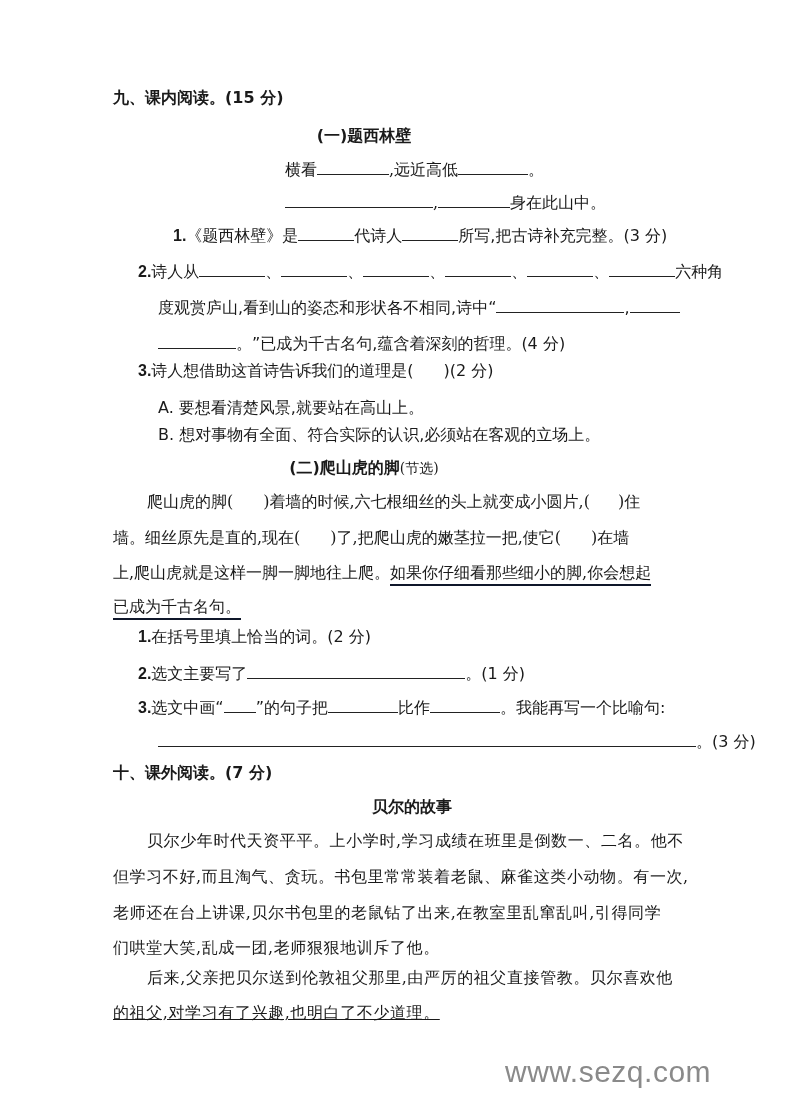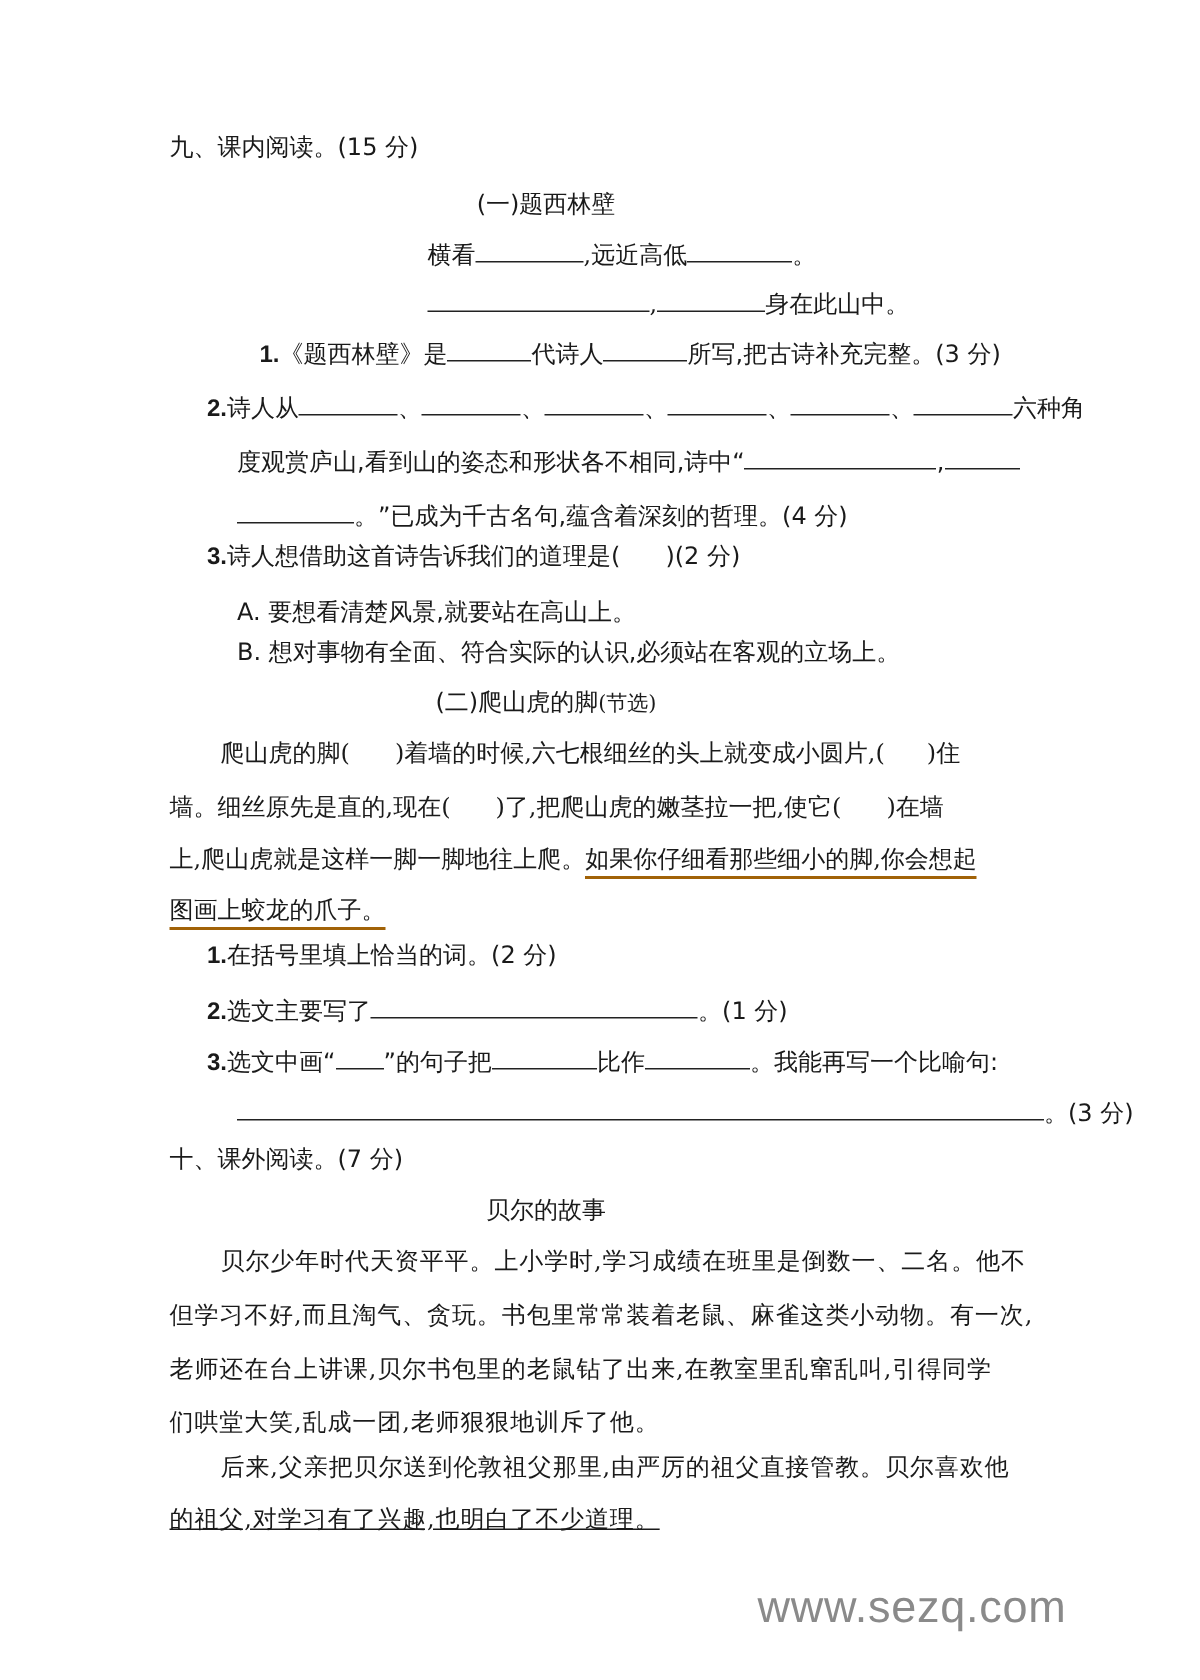--- a/index.html
+++ b/index.html
@@ -3,26 +3,26 @@
 <meta charset="utf-8">
 <style>
   html, body { margin: 0; padding: 0; }
   body {
     width: 800px; height: 1120px; background: #ffffff; position: relative;
     overflow: hidden; color: #1a1a1a;
     font-family: "DejaVu Serif", "Liberation Serif", serif;
   }
   .page { position: absolute; left: 0; top: 0; width: 800px; height: 1120px; }
   .line { position: absolute; white-space: nowrap; font-size: 16px; line-height: 20px; }
-  .bold { font-family: "DejaVu Sans", "Liberation Sans", sans-serif; font-weight: normal; }
+  .bold { font-family: "DejaVu Sans", "Liberation Sans", sans-serif; font-weight: bold; }
   .sans { font-family: "DejaVu Sans", "Liberation Sans", sans-serif; }
   .center { left: 0; width: 728px; text-align: center; }
   .blank { display: inline-block; border-bottom: 1.3px solid #222; height: 17px; vertical-align: baseline; }
   .paren { display: inline-block; }
-  .ul { border-bottom: 2px solid #a16207; padding-bottom: 2px; }
+  .ul { border-bottom: 2px solid #0f172a; padding-bottom: 2px; }
   .watermark { position: absolute; left: 505px; top: 1055px; font-family: "Liberation Sans", "DejaVu Sans", sans-serif; font-size: 30px; color: #8a8a8a; letter-spacing: 0.5px; }
   .qnum { font-family: "Liberation Sans", "DejaVu Sans", sans-serif; font-weight: bold; }
 </style>
 </head>
 <body>
 
 <div class="page">
 
   <div class="line bold" style="left:113px; top:88px; font-size:16px;">九、课内阅读。(15 分)</div>
 
@@ -65,38 +65,38 @@
   <div class="line" style="left:147px; top:492px;">
     <span>爬山虎的脚(</span><span class="paren" style="width:30px;"></span><span>)着墙的时候,六七根细丝的头上就变成小圆片,(</span><span class="paren" style="width:28px;"></span><span>)住</span>
   </div>
   <div class="line" style="left:113px; top:528px;">
     <span>墙。细丝原先是直的,现在(</span><span class="paren" style="width:30px;"></span><span>)了,把爬山虎的嫩茎拉一把,使它(</span><span class="paren" style="width:30px;"></span><span>)在墙</span>
   </div>
   <div class="line" style="left:113px; top:563px;">
     <span>上,爬山虎就是这样一脚一脚地往上爬。</span><span class="ul">如果你仔细看那些细小的脚,你会想起</span>
   </div>
   <div class="line" style="left:113px; top:597px;">
-    <span class="ul">图画上蛟龙的爪子。</span>
+    <span class="ul">已成为千古名句。</span>
   </div>
 
   <div class="line sans" style="left:138px; top:627px;">
     <span class="qnum">1.</span><span>在括号里填上恰当的词。(2 分)</span>
   </div>
   <div class="line sans" style="left:138px; top:661px;">
     <span class="qnum">2.</span><span>选文主要写了</span><span class="blank" style="width:218px;"></span><span>。(1 分)</span>
   </div>
   <div class="line sans" style="left:138px; top:695px;">
     <span class="qnum">3.</span><span>选文中画“</span><span class="blank" style="width:32px;"></span><span>”的句子把</span><span class="blank" style="width:70px;"></span><span>比作</span><span class="blank" style="width:70px;"></span><span>。我能再写一个比喻句:</span>
   </div>
   <div class="line sans" style="left:158px; top:729px;">
     <span class="blank" style="width:538px;"></span><span>。(3 分)</span>
   </div>
 
   <div class="line bold" style="left:113px; top:763px;">十、课外阅读。(7 分)</div>
-  <div class="line bold center" style="top:797px;">贝尔的故事</div>
+  <div class="line bold center" style="top:797px;padding-left:48px;">贝尔的故事</div>
 
   <div class="line" style="left:147px; top:831px; letter-spacing:0.6px;">贝尔少年时代天资平平。上小学时,学习成绩在班里是倒数一、二名。他不</div>
   <div class="line" style="left:113px; top:867px; letter-spacing:0.6px;">但学习不好,而且淘气、贪玩。书包里常常装着老鼠、麻雀这类小动物。有一次,</div>
   <div class="line" style="left:113px; top:903px; letter-spacing:0.6px;">老师还在台上讲课,贝尔书包里的老鼠钻了出来,在教室里乱窜乱叫,引得同学</div>
   <div class="line" style="left:113px; top:938px; letter-spacing:0.6px;">们哄堂大笑,乱成一团,老师狠狠地训斥了他。</div>
 
   <div class="line" style="left:147px; top:968px; letter-spacing:0.6px;">后来,父亲把贝尔送到伦敦祖父那里,由严厉的祖父直接管教。贝尔喜欢他</div>
   <div class="line" style="left:113px; top:1003px; letter-spacing:0.6px;text-decoration:underline;">的祖父,对学习有了兴趣,也明白了不少道理。</div>
 
   <div class="watermark">www.sezq.com</div>

